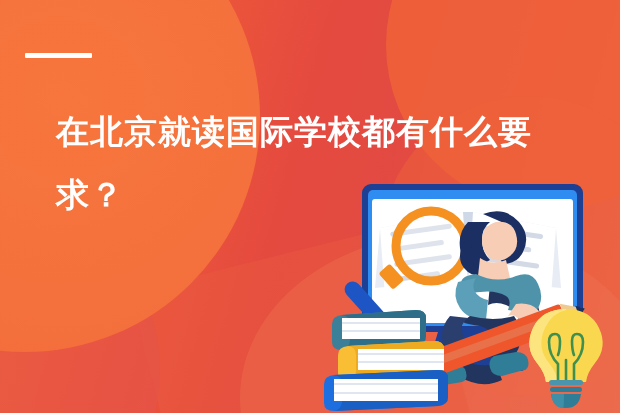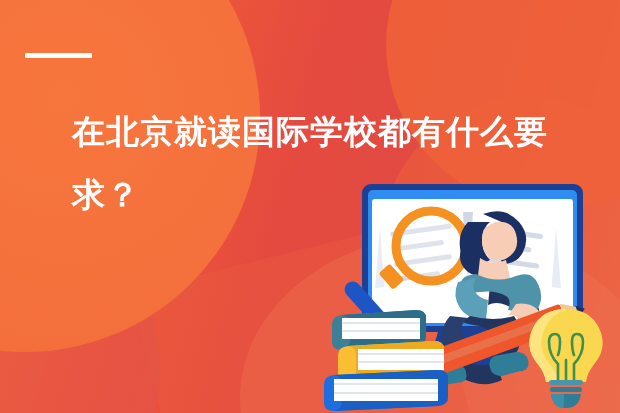--- a/index.html
+++ b/index.html
@@ -96,21 +96,20 @@
     position: absolute;
     left: 56px;
     top: 100px;
     width: 520px;
     color: #ffffff;
     font-size: 33px;
     font-weight: bold;
     line-height: 63px;
     letter-spacing: 1px;
     white-space: pre-wrap;
-    margin-left: 16px;
   }
 
   
   .illustration {
     position: absolute;
     left: 318px;
     top: 170px;
     width: 302px;
     height: 243px;
   }

